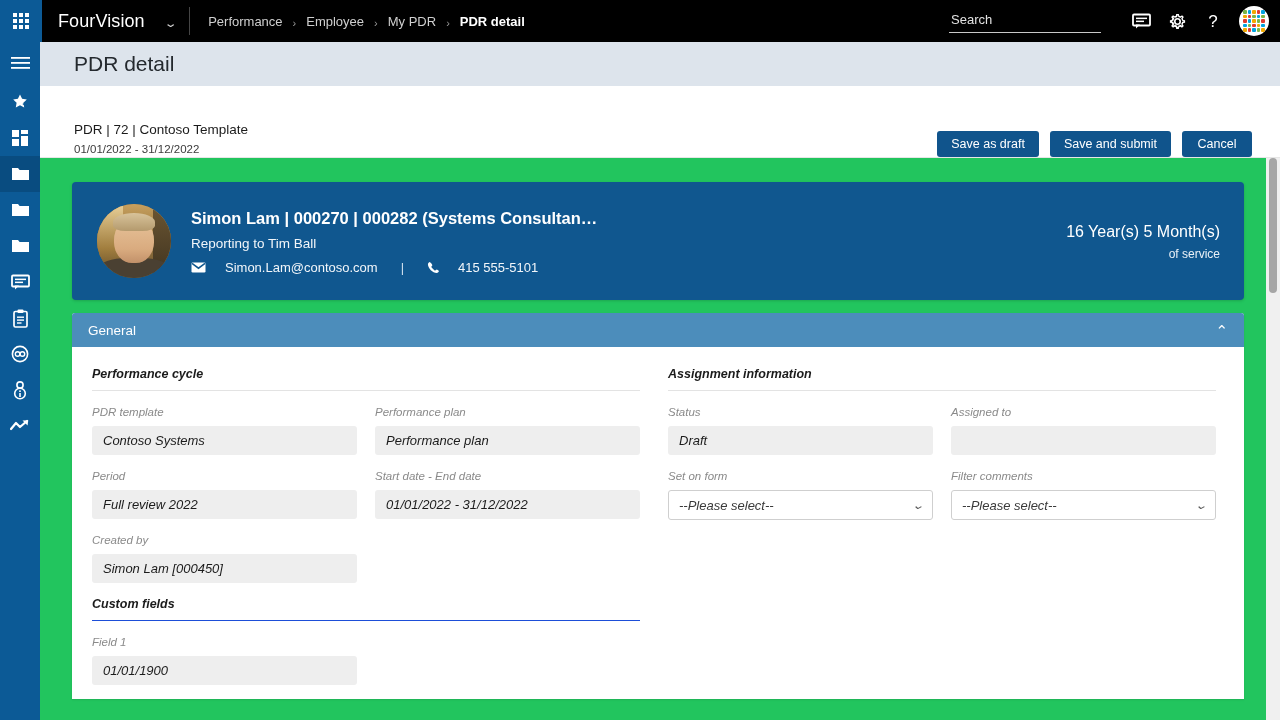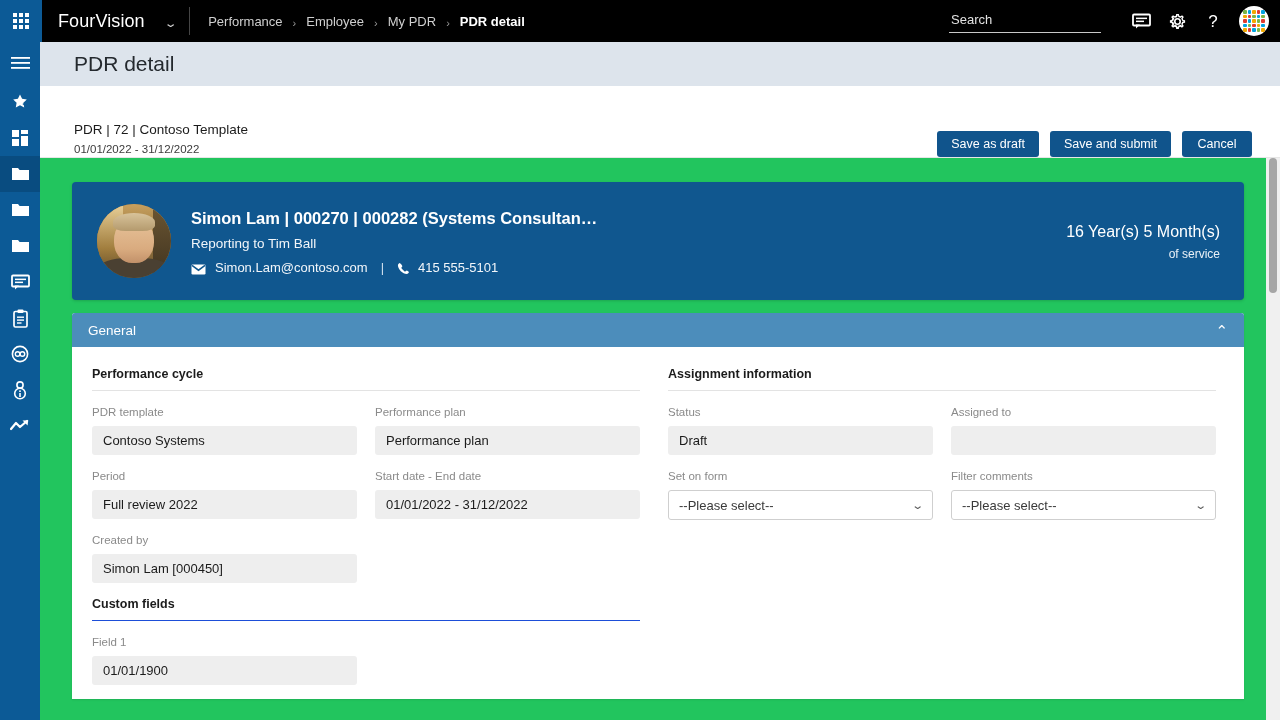--- a/index.html
+++ b/index.html
@@ -168,21 +168,21 @@
     position: absolute; left: 50%; bottom: -6px; transform: translateX(-50%);
     width: 70px; height: 26px; border-radius: 40% 40% 0 0;
     background: #4a4032;
   }
   .emp-info { margin-left: 20px; color: #ffffff; }
   .emp-name {
     font-size: 16.5px; font-weight: bold; line-height: 22px; white-space: nowrap;
   }
   .emp-report { font-size: 13.5px; line-height: 22px; margin-top: 4px; color: #f2f6fa; }
   .emp-contact {
-    display: flex; align-items: flex-end; gap: 2px; font-size: 13px;
+    display: flex; align-items: center; gap: 12px; font-size: 13px;
     margin-top: 5px; color: #f2f6fa;
   }
   .emp-contact .mail-ico { margin-right: 7px; display: inline-flex; }
   .emp-contact .pipe { margin: 0 11px; color: #cfe0ee; }
   .emp-contact .ph-ico { margin-right: 6px; display: inline-flex; }
   .emp-service {
     margin-left: auto; text-align: right; color: #ffffff; padding-right: 24px;
   }
   .emp-service .big { font-size: 16px; line-height: 22px; white-space: nowrap; }
   .emp-service .small { font-size: 12px; margin-top: 4px; color: #eaf1f7; }
@@ -191,21 +191,21 @@
   .panel {
     position: absolute; top: 155px; left: 32px; width: 1172px;
     background: #ffffff; border-radius: 3px 3px 0 0; overflow: hidden;
     box-shadow: 0 1px 2px rgba(0,0,0,.1);
   }
   .panel-head {
     height: 34px; background: #4c8dbb; display: flex; align-items: center;
     color: #ffffff; font-size: 13.5px; padding: 0 16px; cursor: pointer;
   }
   .panel-head .chev { margin-left: auto; font-size: 15px; line-height: 1; }
-  .panel-body { padding: 20px 20px 0 20px; display: flex; gap: 0; }
+  .panel-body { padding: 20px 20px 0 20px; display: flex; gap: 0; font-style: italic; }
   .col { width: 50%; padding-right: 18px; }
   .col.right { padding-left: 10px; padding-right: 8px; }
   .section-title {
     font-size: 12.5px; font-weight: bold; color: #1b1b1b;
     padding-bottom: 9px; border-bottom: 1px solid #e3e3e3; margin-bottom: 14px;
   }
   .fieldrow { display: flex; gap: 18px; margin-bottom: 14px; align-items: flex-end; }
   .field { width: 50%; }
   .flabel {
     font-size: 11.5px; color: #8a8a8a; margin-bottom: 6px; line-height: 15px;

